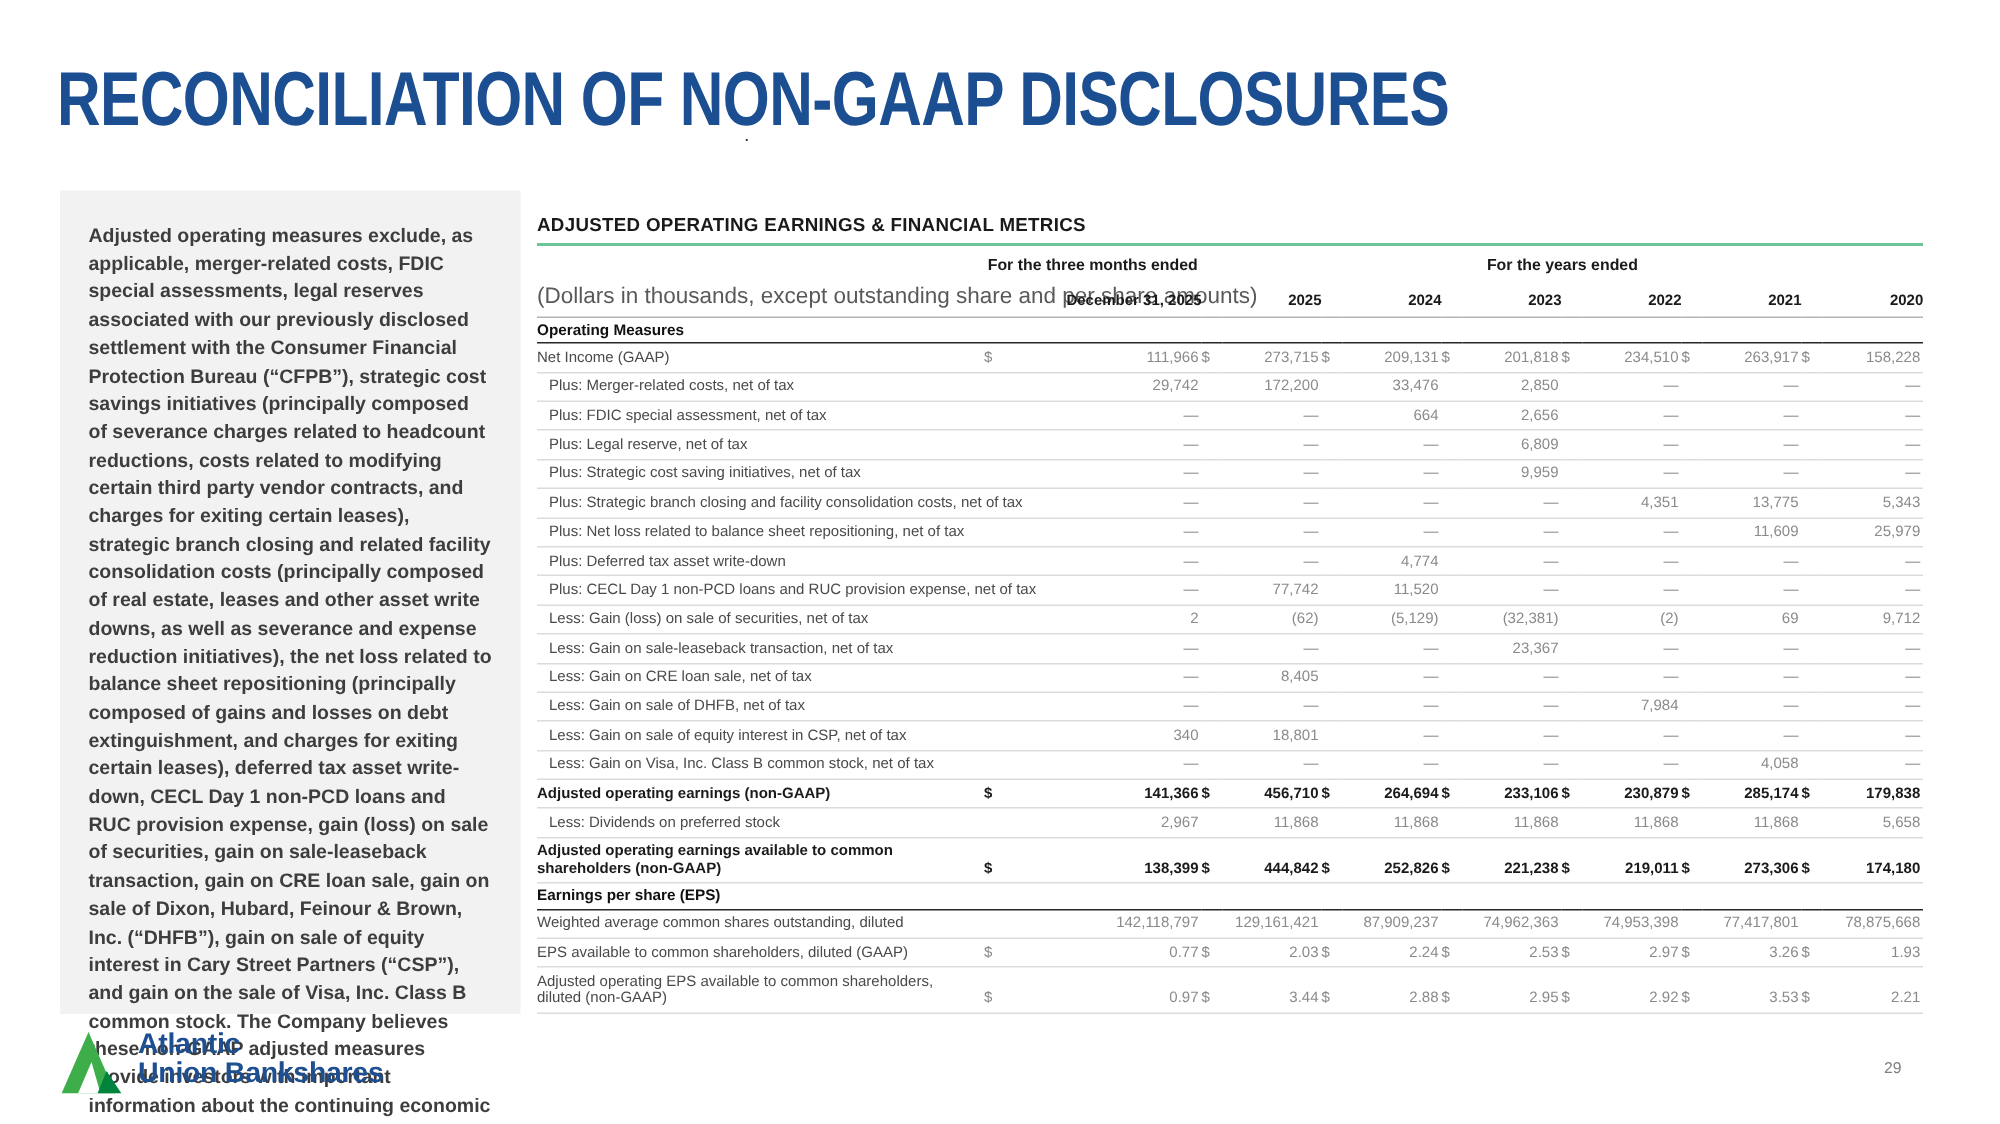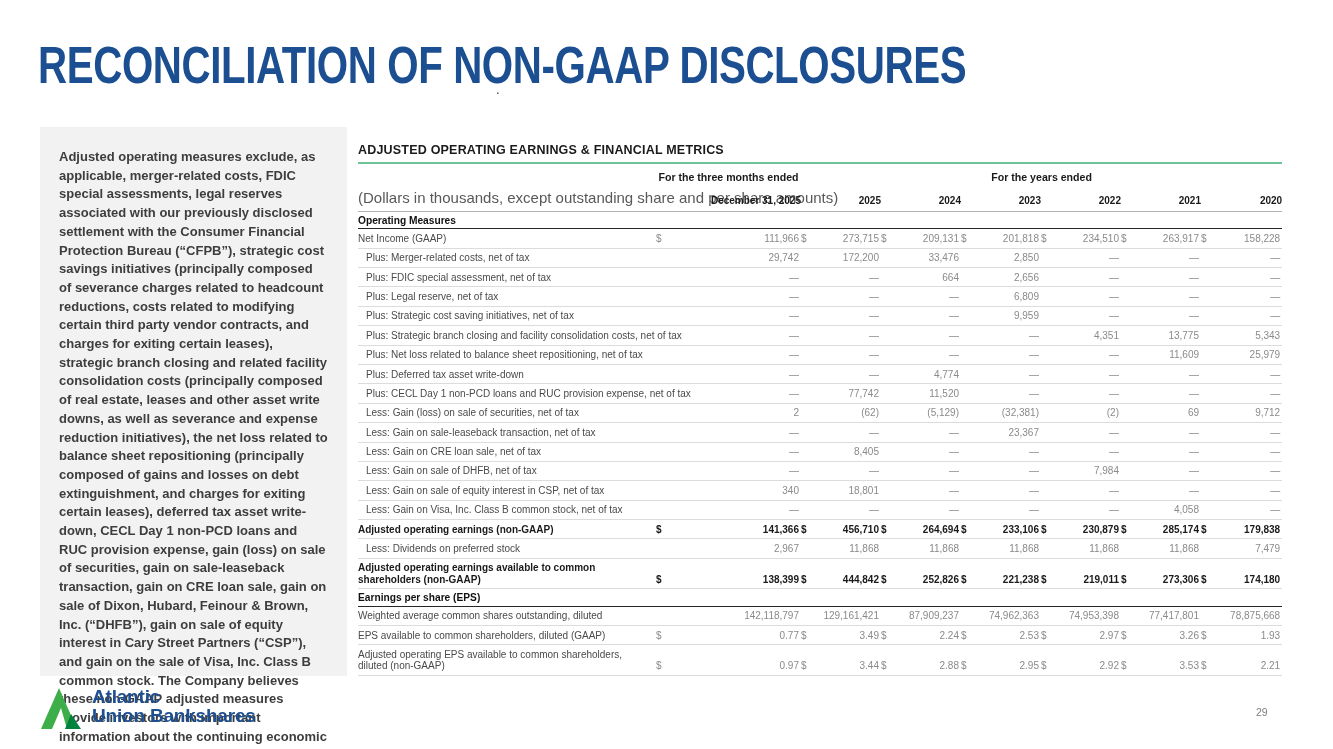--- a/index.html
+++ b/index.html
@@ -381,21 +381,21 @@
           <td class="val">11,868</td>
           <td class="dollar"></td>
           <td class="val">11,868</td>
           <td class="dollar"></td>
           <td class="val">11,868</td>
           <td class="dollar"></td>
           <td class="val">11,868</td>
           <td class="dollar"></td>
           <td class="val">11,868</td>
           <td class="dollar"></td>
-          <td class="val">7,479</td>
+          <td class="val">5,658</td>
         </tr>
         <tr class="bold-row topline">
           <td class="lbl wrap">Adjusted operating earnings available to common shareholders (non-GAAP)</td>
           <td class="dollar">$</td>
           <td class="val">138,399</td>
           <td class="dollar">$</td>
           <td class="val">444,842</td>
           <td class="dollar">$</td>
           <td class="val">252,826</td>
           <td class="dollar">$</td>
@@ -425,21 +425,21 @@
           <td class="dollar"></td>
           <td class="val">77,417,801</td>
           <td class="dollar"></td>
           <td class="val">78,875,668</td>
         </tr>
         <tr>
           <td class="lbl">EPS available to common shareholders, diluted (GAAP)</td>
           <td class="dollar">$</td>
           <td class="val">0.77</td>
           <td class="dollar">$</td>
-          <td class="val">3.49</td>
+          <td class="val">2.03</td>
           <td class="dollar">$</td>
           <td class="val">2.24</td>
           <td class="dollar">$</td>
           <td class="val">2.53</td>
           <td class="dollar">$</td>
           <td class="val">2.97</td>
           <td class="dollar">$</td>
           <td class="val">3.26</td>
           <td class="dollar">$</td>
           <td class="val">1.93</td>

